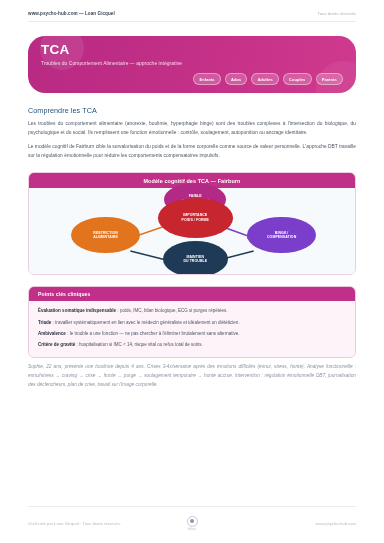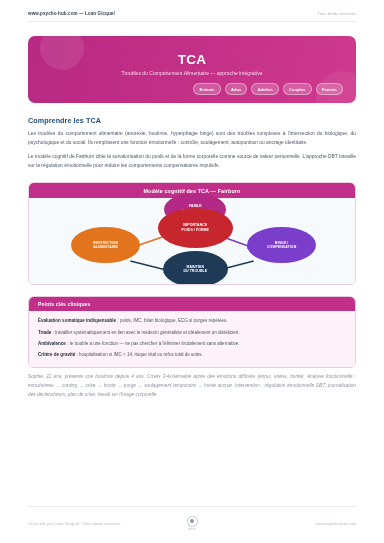--- a/index.html
+++ b/index.html
@@ -42,27 +42,26 @@
   .runhead-right {
     font-size: 4.2px;
     color: #a9b0bb;
     letter-spacing: 0.05px;
   }
 
   
   .hero {
     position: relative;
     margin-top: 14px;
-    border-radius: 7px;
+    border-radius: 17px;
     background: linear-gradient(100deg, #b82a83 0%, #c22f86 45%, #cf3a8e 100%);
-    padding: 17px 13px 8px 13px;
+    padding: 7px 13px 8px 13px;
     overflow: hidden;
     min-height: 47px;
     box-sizing: border-box;
-    text-align: center;
   }
   .hero-orb {
     position: absolute;
     left: 12px;
     top: -10px;
     width: 44px;
     height: 44px;
     border-radius: 50%;
     background: rgba(255,255,255,0.09);
   }
@@ -105,21 +104,21 @@
     font-size: 3.9px;
     font-weight: bold;
     letter-spacing: 0.12px;
     padding: 2.6px 5.2px;
     white-space: nowrap;
   }
 
   
   .sec-title {
     font-size: 7.2px;
-    font-weight: bold;
+    font-weight: normal;
     color: #1f4e79;
     margin-top: 13px;
     letter-spacing: 0.08px;
   }
   .para {
     font-size: 4.85px;
     line-height: 1.85;
     color: #4d5765;
     margin-top: 5px;
     text-align: justify;

